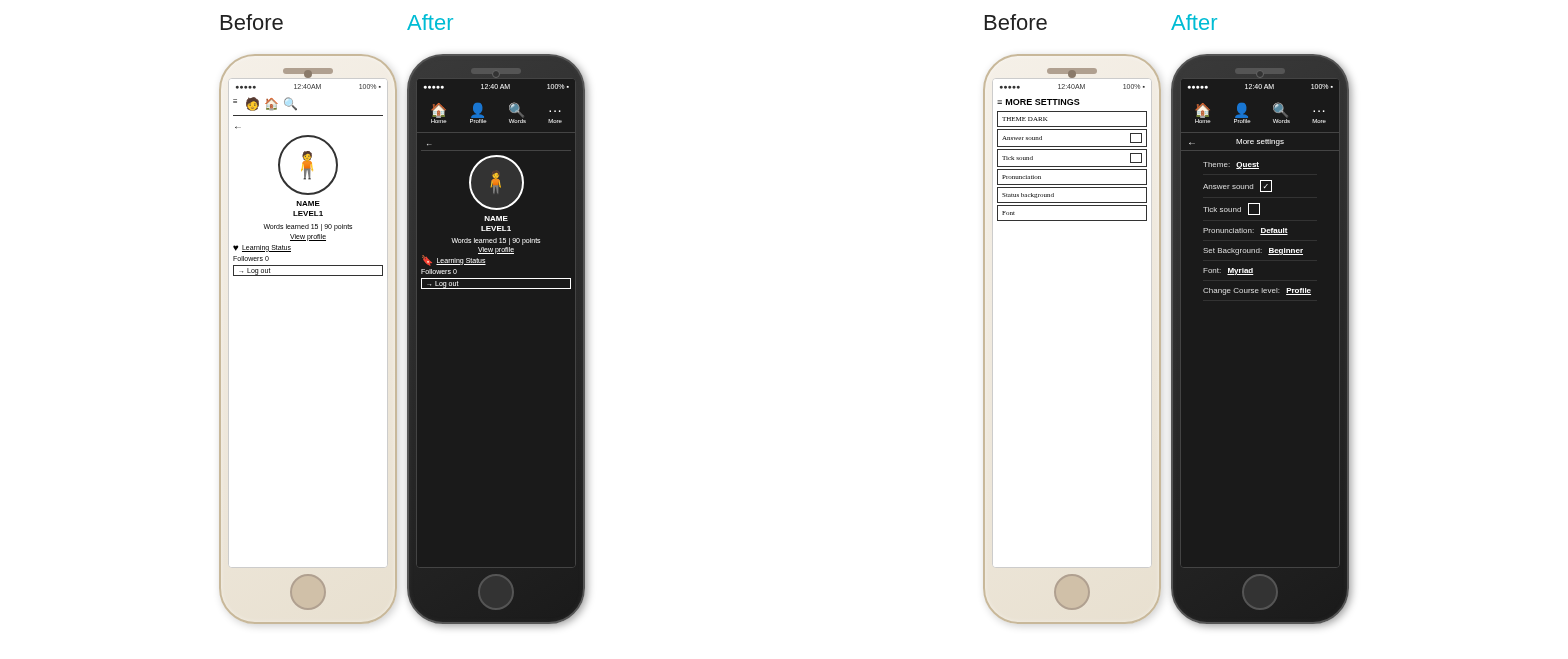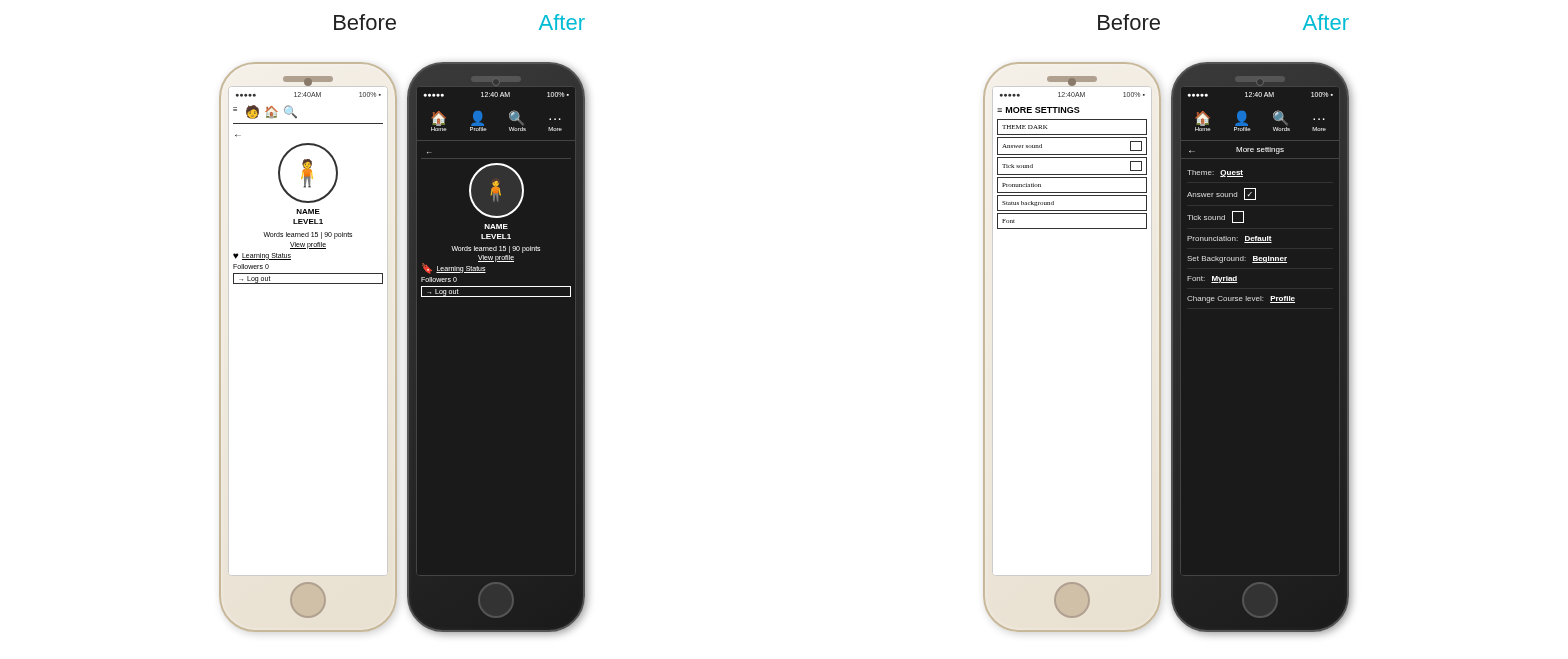--- a/index.html
+++ b/index.html
@@ -25,22 +25,22 @@
     
     .section-group {
       display: flex;
       flex-direction: row;
       align-items: flex-start;
       gap: 10px;
     }
     .section-wrapper {
       display: flex;
       flex-direction: column;
-      align-items: flex-end;
-      gap: 22px;
+      align-items: flex-start;
+      gap: 14px;
     }
     .section-label {
       font-size: 22px;
       font-weight: 400;
       color: #222;
       margin-bottom: 4px;
     }
     .section-label.after {
       color: #00bcd4;
     }
@@ -313,21 +313,21 @@
       position: relative;
       font-size: 8px;
       color: #fff;
     }
     .settings-back-btn {
       position: absolute;
       left: 6px;
       font-size: 10px;
     }
     .settings-list {
-      padding: 4px 6px;
+      padding: 4px 22px;
     }
     .settings-item {
       border-bottom: 1px solid #333;
       padding: 5px 0;
       font-size: 8px;
       color: #fff;
       display: flex;
       align-items: center;
       gap: 4px;
     }

